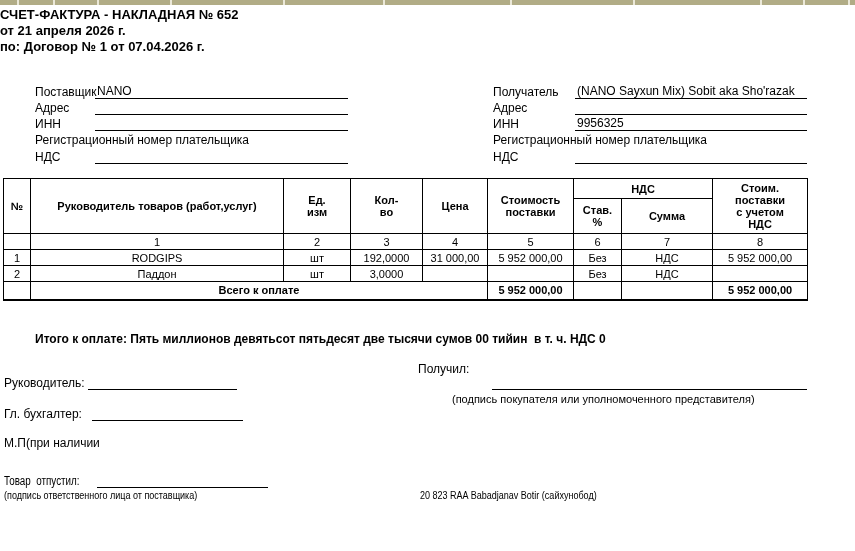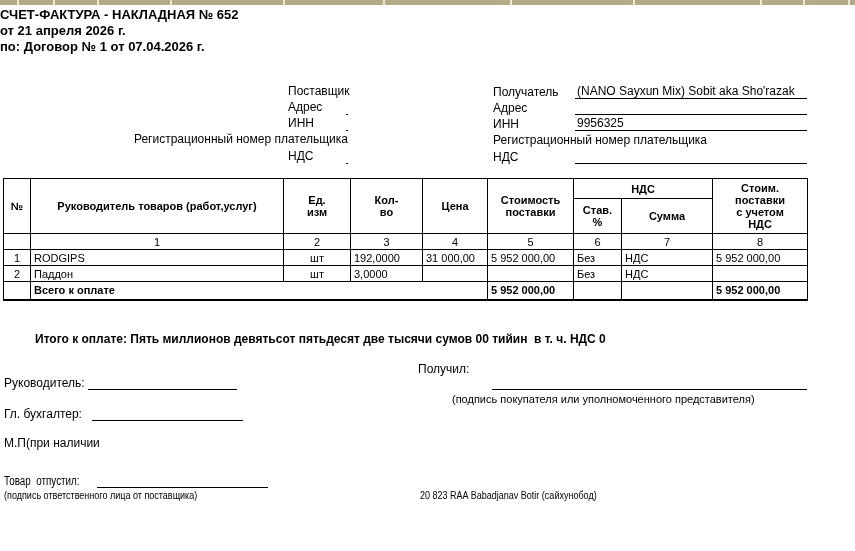--- a/index.html
+++ b/index.html
@@ -12,41 +12,41 @@
 
   
   .title-block { position:absolute; left:0; top:7px; width:824px; text-align:left;
                  font-size:13px; font-weight:bold; line-height:16px; }
 
   
   .party-row { position:absolute; display:flex; align-items:flex-end; height:15px; font-size:12px; }
   .party-row .lab { flex:none; line-height:14px; white-space:nowrap; }
   .party-row .val { flex:1 1 auto; border-bottom:1px solid #000; line-height:14px;
                     padding-left:2px; white-space:nowrap; overflow:hidden; }
-  .pl { left:35px; width:313px;flex-direction:column; }
+  .pl { left:35px; width:313px; }
   .pl .lab { width:60px; }
   .pr { left:493px; width:314px; }
   .pr .lab { width:82px; }
   .noline .lab { width:auto; }
 
   
   table.items { position:absolute; left:3px; top:178px; width:804px;
                 border-collapse:collapse; table-layout:fixed; font-size:11px; }
   table.items th, table.items td { border:1px solid #000; padding:0 3px; overflow:hidden; }
   table.items th { font-weight:bold; text-align:center; vertical-align:middle;
                    white-space:pre-line; line-height:12px; }
   table.items td { vertical-align:middle; line-height:12px; white-space:nowrap; }
   tr.hdr1 { height:20px; }
   tr.hdr2 { height:35px; }
   tr.nums { height:16px; }
   tr.nums td { text-align:center; }
   tr.datarow { height:16px; }
   tr.totalrow { height:18px; font-weight:bold; }
   tr.totalrow td { border-bottom:2px solid #000; }
-  .ac { text-align:center; } .ar { text-align:left; } .al { text-align:left; }
+  .ac { text-align:center; } .ar { text-align:center; } .al { text-align:center; }
 
   
   .summary { position:absolute; left:35px; top:332px; font-size:12px; font-weight:bold; white-space:pre; }
 
   
   .sig { position:absolute; font-size:12px; line-height:14px; white-space:pre; }
   .cap { position:absolute; font-size:11px; line-height:13px; white-space:pre; }
   .cond { display:inline-block; transform:scaleX(0.82); transform-origin:0 50%; white-space:pre; }
   .uline { position:absolute; height:0; border-bottom:1px solid #000; }
   #u-director   { left:88px;  top:389px; width:149px; }
@@ -72,20 +72,21 @@
 </div>
 
 <div class="title-block">
   <div>СЧЕТ-ФАКТУРА - НАКЛАДНАЯ № 652</div>
   <div>от 21 апреля 2026 г.</div>
   <div>по: Договор № 1 от 07.04.2026 г.</div>
 </div>
 
 <div class="party-row pl" style="top:84px">
   <span class="lab">Поставщик</span>
+  <span class="val">NANO</span>
 </div>
 <div class="party-row pl" style="top:100px">
   <span class="lab">Адрес</span>
   <span class="val"></span>
 </div>
 <div class="party-row pl" style="top:116px">
   <span class="lab">ИНН</span>
   <span class="val"></span>
 </div>
 <div class="party-row pl noline" style="top:132px">

